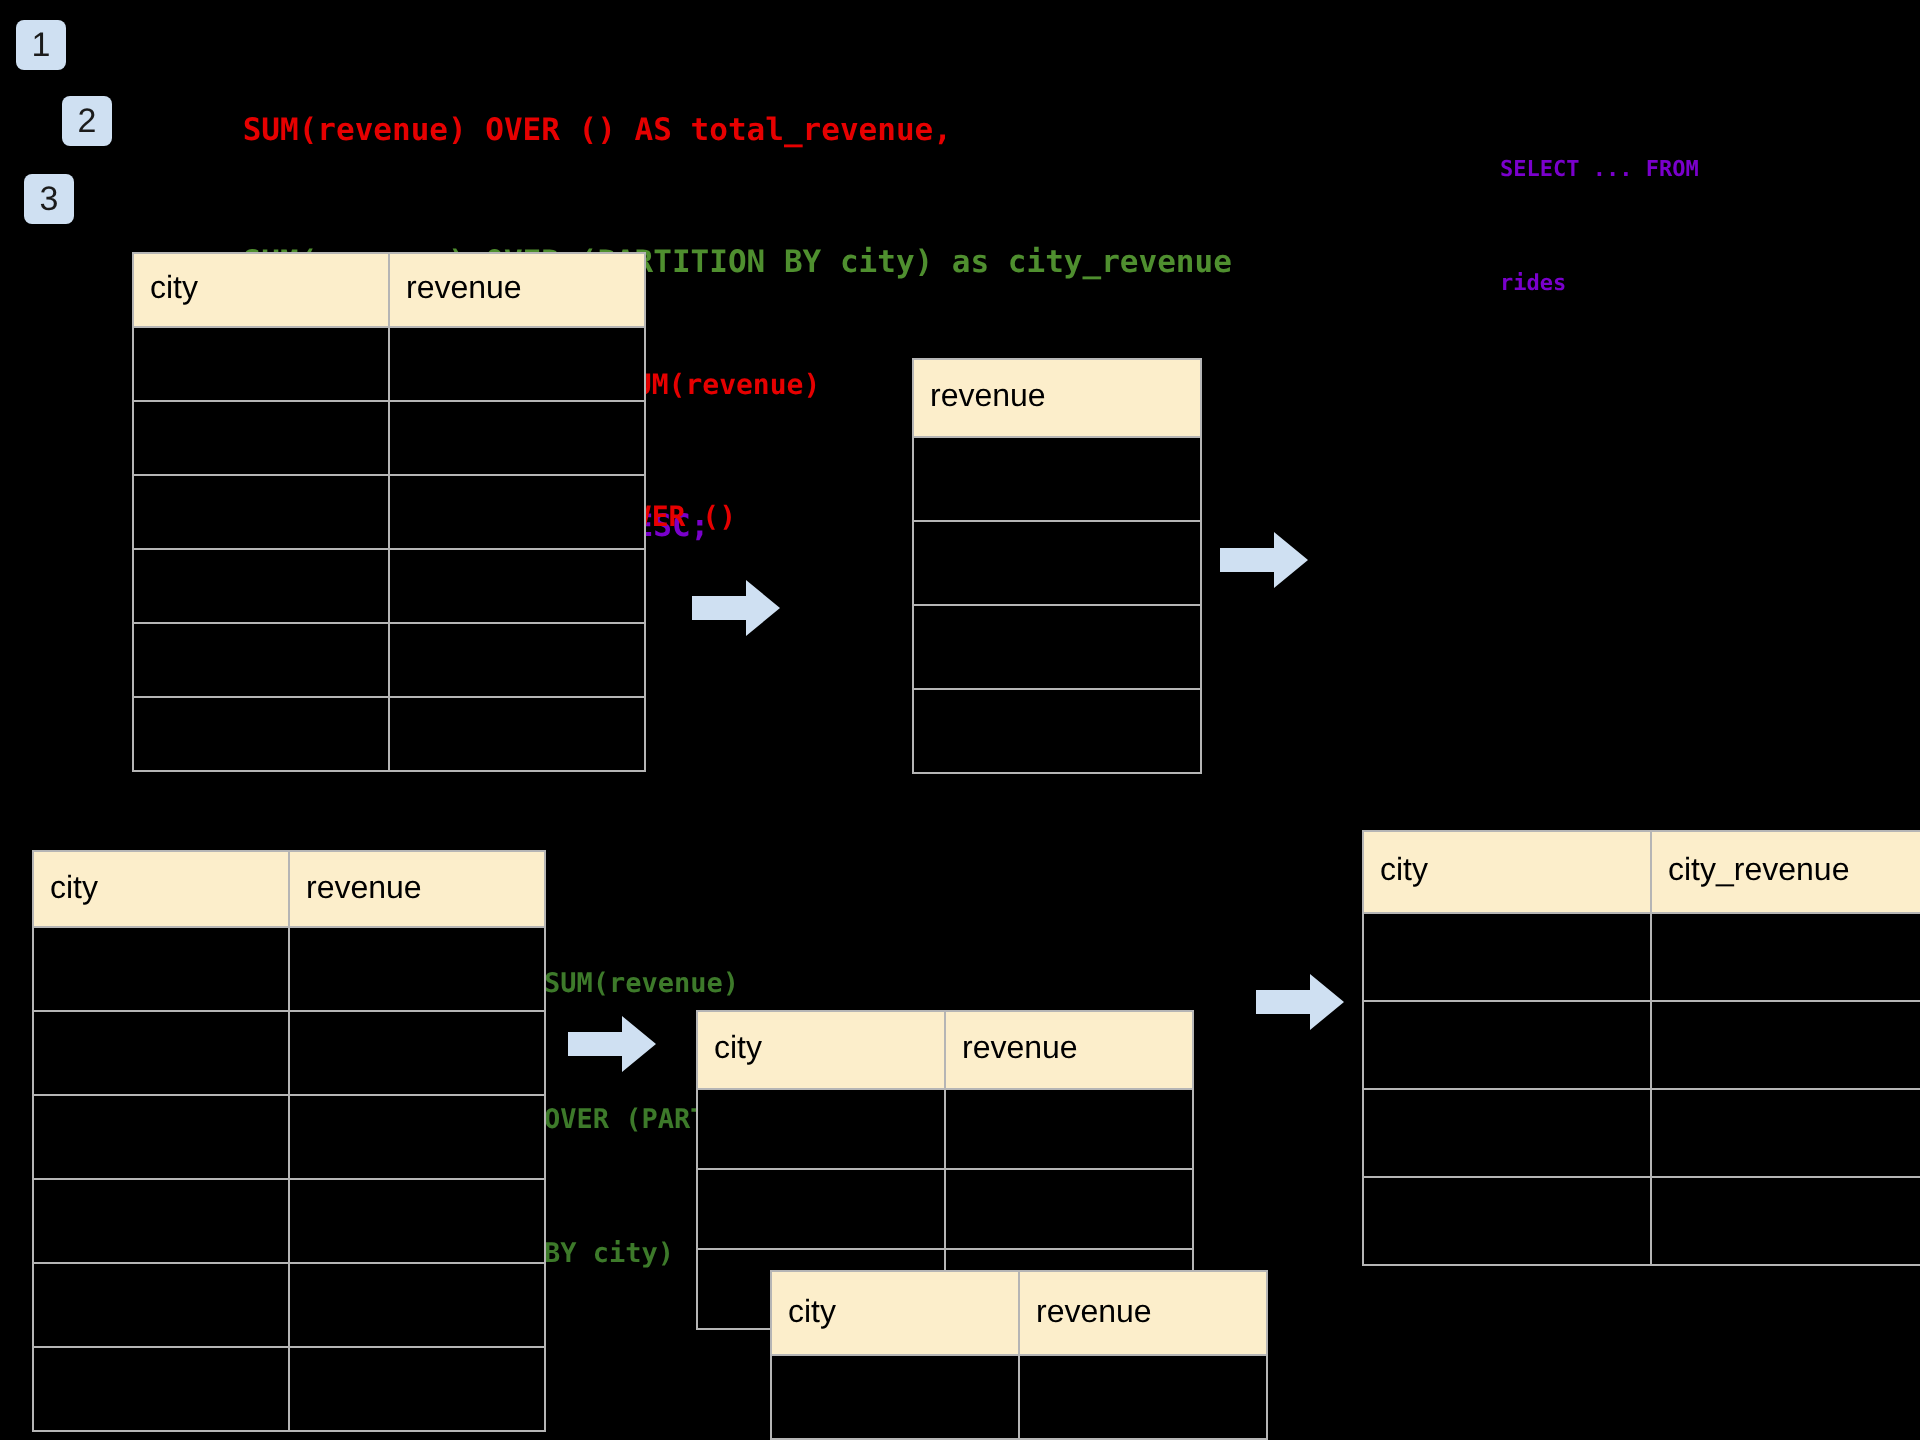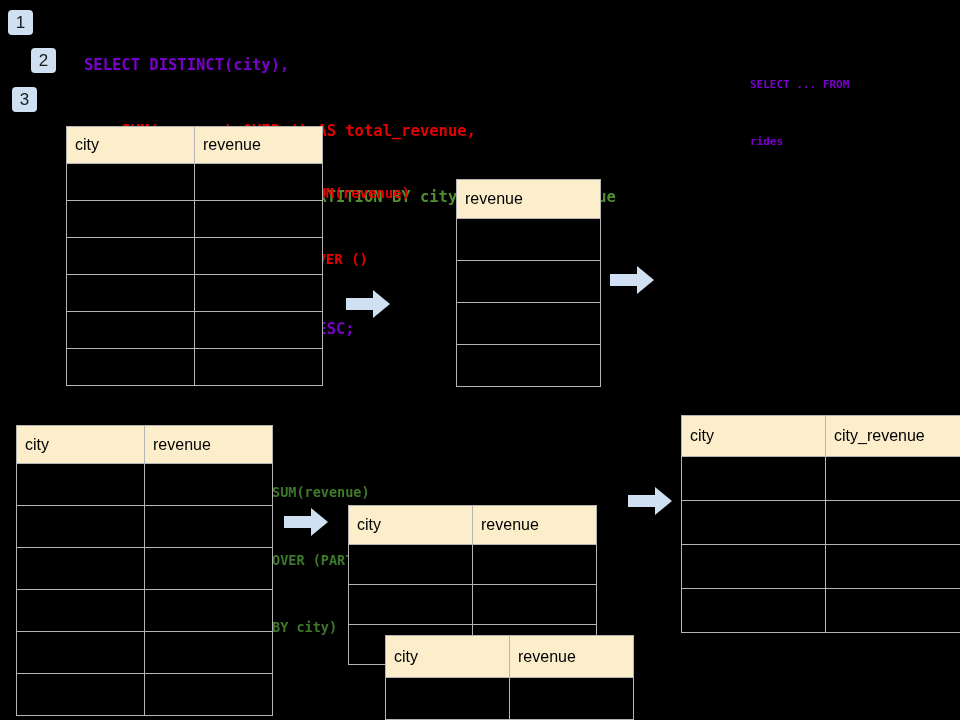--- a/index.html
+++ b/index.html
@@ -101,21 +101,20 @@
 </head>
 <body>
 
 <div id="canvas">
 
   <div class="badge" style="left:8px; top:10px;">1</div>
   <div class="badge" style="left:31px; top:48px;">2</div>
   <div class="badge" style="left:12px; top:87px;">3</div>
 
   <div class="code code-main">
-    <div class="ln-purple">SELECT DISTINCT(city),</div>
     <div class="ln-red">    SUM(revenue) OVER () AS total_revenue,</div>
     <div class="ln-green">    SUM(revenue) OVER (PARTITION BY city) as city_revenue</div>
     <div class="ln-purple">  FROM rides</div>
     <div class="ln-purple">  ORDER by city_revenue DESC;</div>
   </div>
 
   <div class="code code-side">
     <div>SELECT ... FROM</div>
     <div>rides</div>
   </div>

